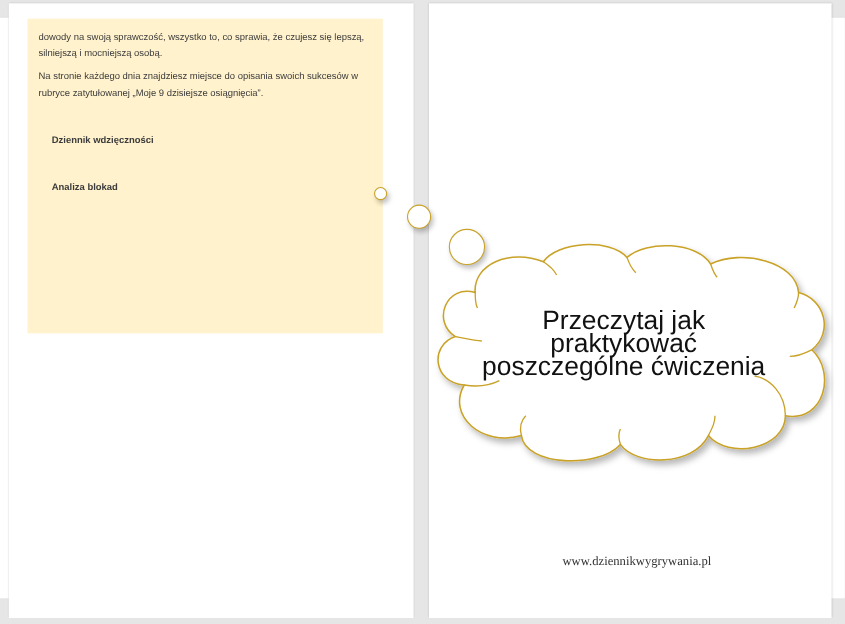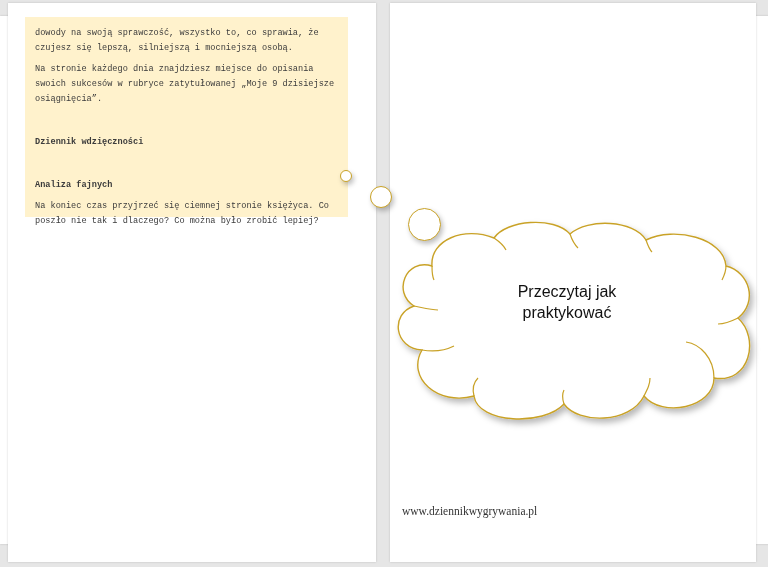--- a/index.html
+++ b/index.html
@@ -11,62 +11,61 @@
     .page {
       position:absolute; background:#fff;
       box-shadow:0 0 2px rgba(0,0,0,0.18);
     }
     .page-back-left { left:0; top:16px; width:8px; height:528px; background:#fff; border-right:1px solid #d8d8d8; }
     .page-back-right { left:744px; top:16px; width:30px; height:528px; background:#fff; border-left:1px solid #d8d8d8; }
     .page-left { left:8px; top:3px; width:368px; height:559px; }
     .page-right { left:390px; top:3px; width:366px; height:559px; }
 
     .note-box {
-      position:absolute; left:25px; top:17px; width:323px; height:200px;
+      position:absolute; left:25px; top:17px; width:323px; height:286px;
       background:#fff2cc; box-sizing:border-box; padding:9px 10px 0 10px;
-      color:#3b3b3b; font-family:Liberation Mono, monospace;
+      color:#3b3b3b; font-family:Liberation Sans, sans-serif;
       font-size:8.6px; line-height:15px;
     }
     .note-box p { margin:0 0 6px 0; }
-    .note-box .heading { font-weight:bold; margin-top:0; }
+    .note-box .heading { font-weight:bold; margin-top:0;margin-left:12px; }
     .gap-lg { height:22px; }
     .gap-md { height:22px; }
 
     .bubble {
       position:absolute; background:#fff; border:1.6px solid #c9a227;
       border-radius:50%; box-shadow:2px 3px 5px rgba(0,0,0,0.25);
       box-sizing:border-box;
     }
     .cloud-wrap { position:absolute; left:394px; top:218px; width:366px; height:204px; }
     .cloud-text {
       position:absolute; left:432px; top:281px; width:270px; text-align:center;
-      font-family:"Liberation Sans", sans-serif; font-size:16px; line-height:21px; color:#111;
+      font-family:"Liberation Sans", sans-serif; font-size:24px; line-height:21px; color:#111;
     }
     .website {
-      position:absolute; left:390px; top:505px; width:366px; 
+      position:absolute; left:390px; top:505px; width:366px; text-align:center;
       font-family:"Liberation Serif", serif; font-size:11.5px; color:#333;
       padding-left:12px; box-sizing:border-box;
     }
   </style>
 </head>
 <body>
 
 <div class="page page-back-left"></div>
 <div class="page page-back-right"></div>
 
 <div class="page page-left"></div>
 
 <div class="note-box">
   <p>dowody na swoją sprawczość, wszystko to, co sprawia, że czujesz się lepszą, silniejszą i mocniejszą osobą.</p>
   <p>Na stronie każdego dnia znajdziesz miejsce do opisania swoich sukcesów w rubryce zatytułowanej „Moje 9 dzisiejsze osiągnięcia”.</p>
   <div class="gap-lg"></div>
   <p class="heading">Dziennik wdzięczności</p>
   <div class="gap-md"></div>
-  <p class="heading">Analiza fajnych</p>
-  <p>Na koniec czas przyjrzeć się ciemnej stronie księżyca. Co poszło nie tak i dlaczego? Co można było zrobić lepiej?</p>
+  <p class="heading">Analiza blokad</p>
 </div>
 
 <div class="page page-right"></div>
 
 <div class="bubble" style="left:340px;top:170px;width:12px;height:12px;"></div>
 <div class="bubble" style="left:370px;top:186px;width:22px;height:22px;"></div>
 <div class="bubble" style="left:408px;top:208px;width:33px;height:33px;"></div>
 
 <svg class="cloud-wrap" viewBox="0 0 366 204" style="overflow:visible">
   <defs>
@@ -97,15 +96,16 @@
   <path fill="none" stroke="#c9a227" stroke-width="1.2" d="M 332 48 C 332 54, 330 58, 328 62"></path>
   <path fill="none" stroke="#c9a227" stroke-width="1.2" d="M 252 22 C 254 28, 256 32, 258 34"></path>
   <path fill="none" stroke="#c9a227" stroke-width="1.2" d="M 176 16 C 178 22, 180 26, 184 30"></path>
   <path fill="none" stroke="#c9a227" stroke-width="1.2" d="M 100 20 C 106 24, 110 28, 112 32"></path>
   <path fill="none" stroke="#c9a227" stroke-width="1.2" d="M 38 48 C 38 54, 38 58, 40 62"></path>
 </svg>
 
 <div class="cloud-text">
   <div>Przeczytaj jak</div>
   <div>praktykować</div>
+  <div>poszczególne ćwiczenia</div>
 </div>
 
 <div class="website">www.dziennikwygrywania.pl</div>
 
 </body></html>

